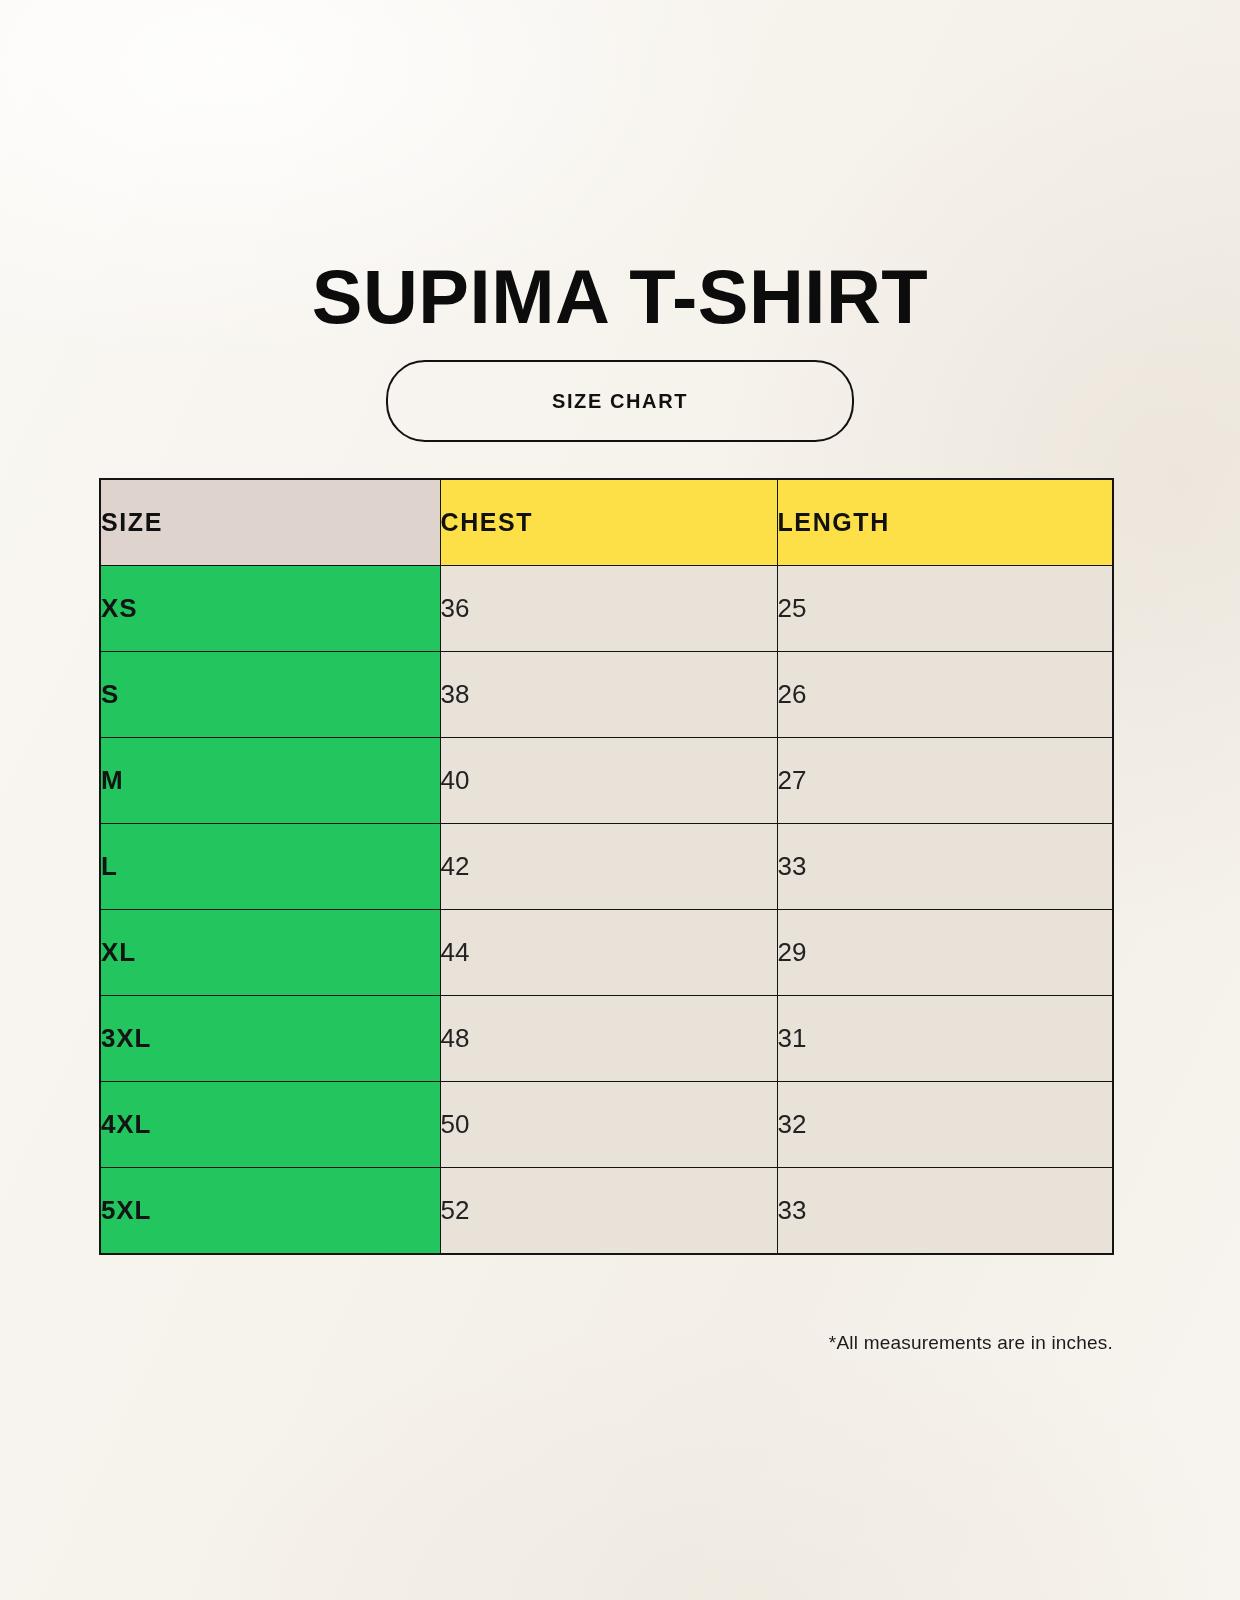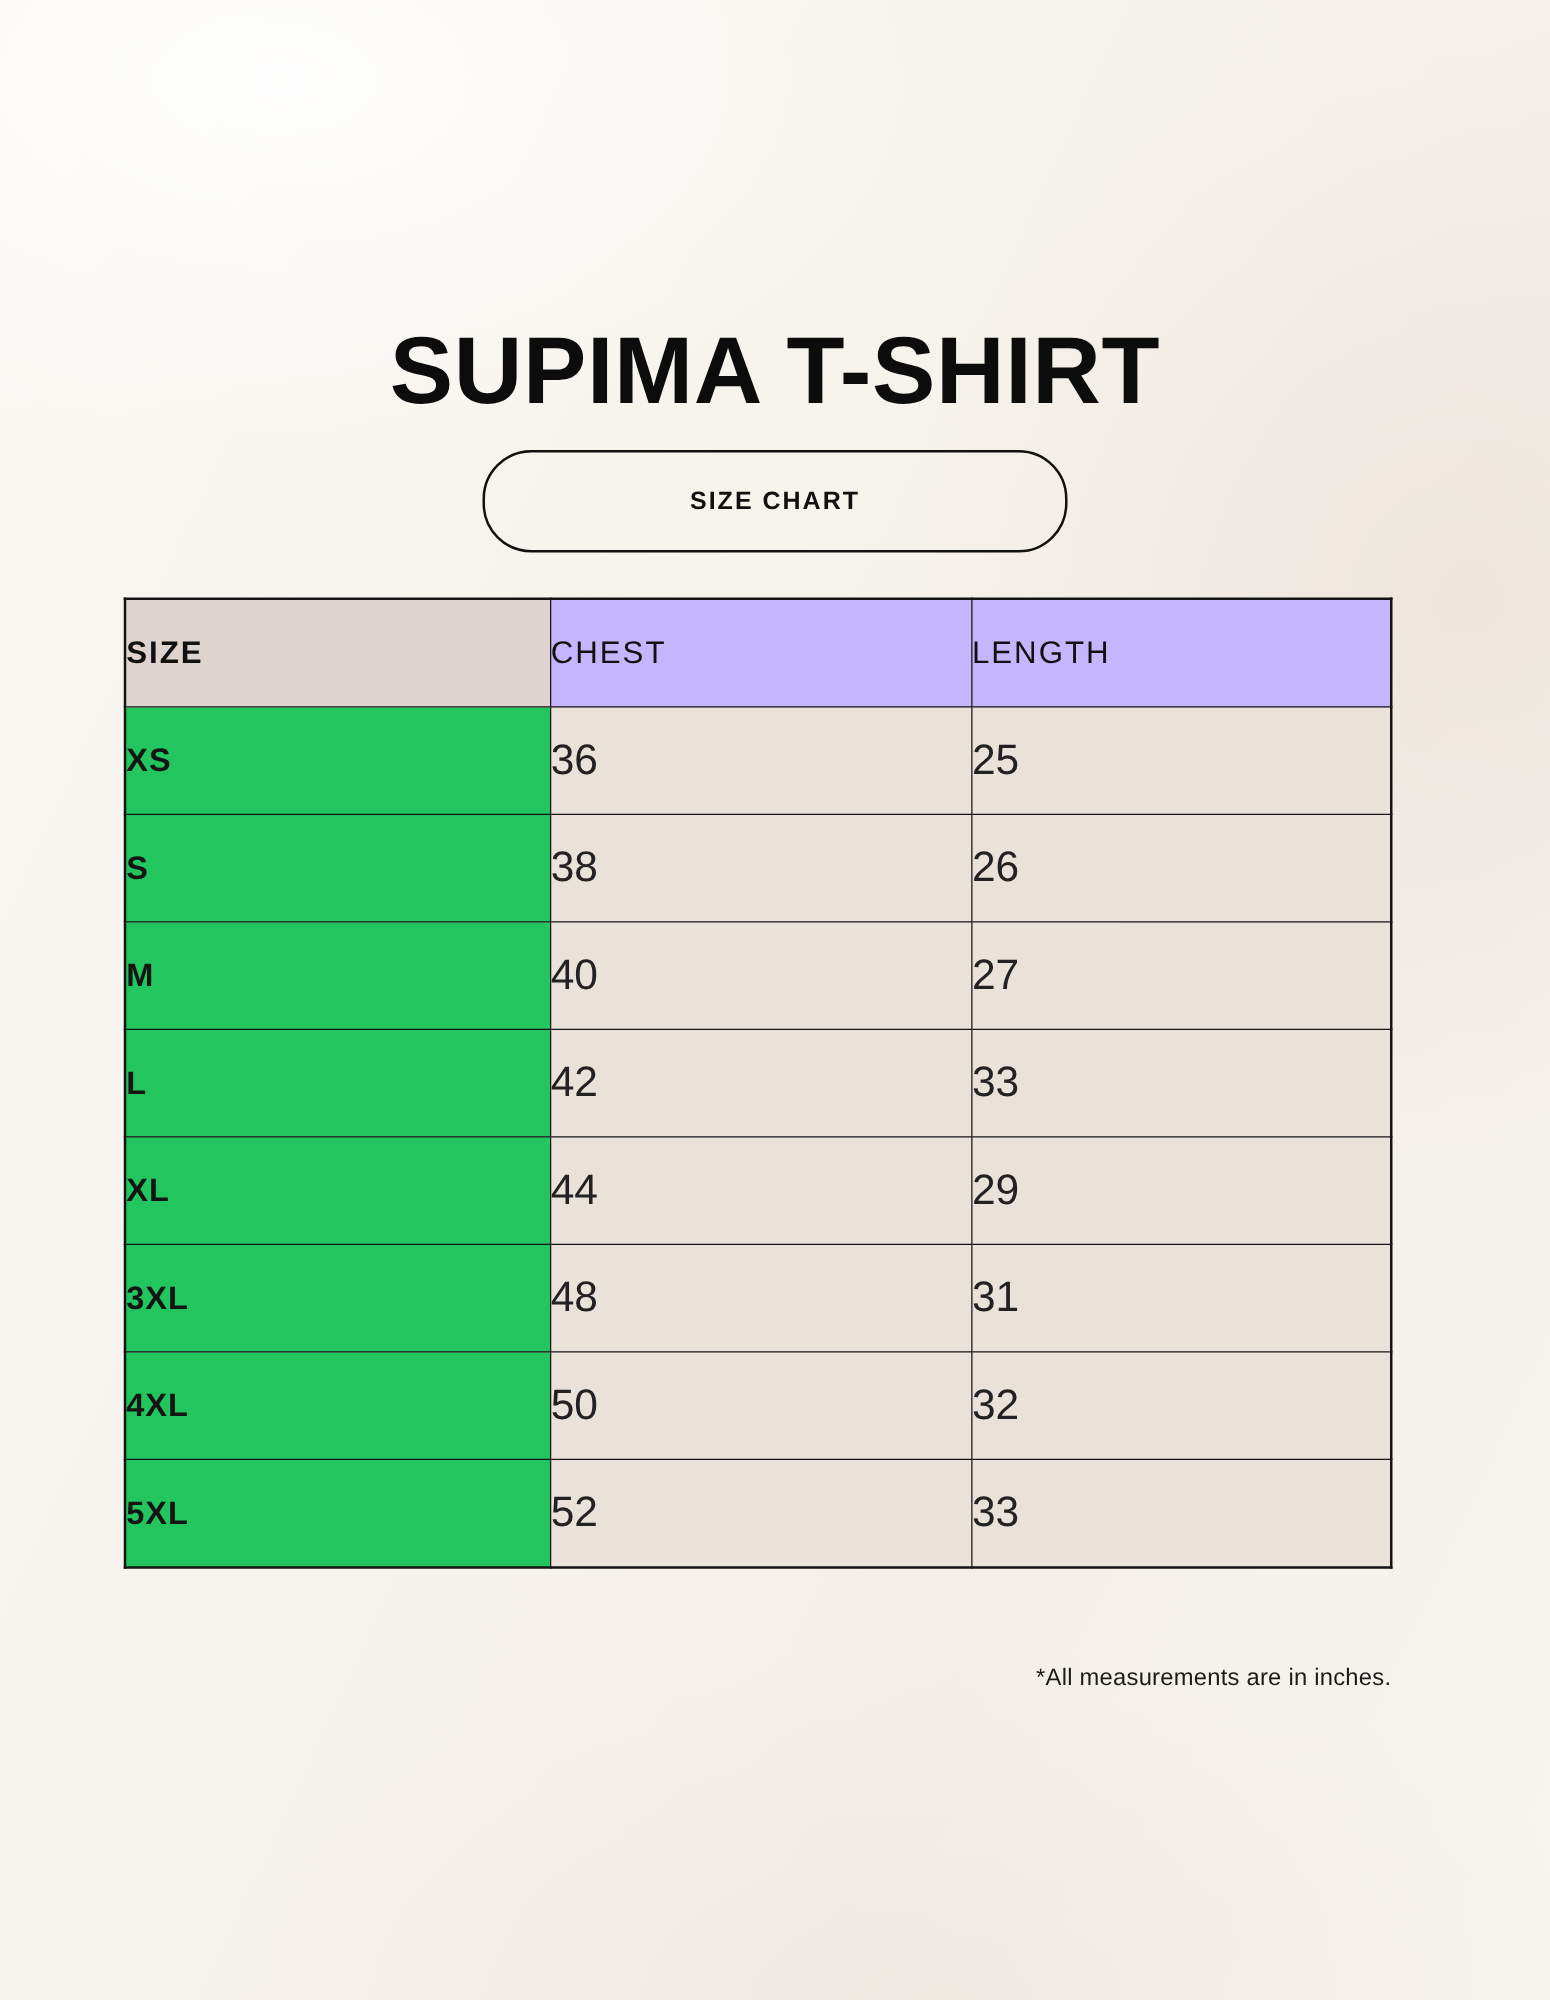--- a/index.html
+++ b/index.html
@@ -88,36 +88,36 @@
     padding: 0;
   }
   th.h-size {
     background: #ded4cd;
     font-size: 25px;
     font-weight: 700;
     letter-spacing: 1.6px;
     color: #111111;
   }
   th.h-measure {
-    background: #c4b5fd;
+    background: #fde047;
     font-size: 25px;
-    font-weight: 400;
+    font-weight: 700;
     letter-spacing: 1.6px;
     color: #111111;
   }
   td.cell-size {
     background: #22c55e;
     font-size: 26px;
     font-weight: 700;
     letter-spacing: 0.8px;
     color: #141414;
   }
   td.cell-value {
     background: #e9e2d9;
-    font-size: 34px;
+    font-size: 26px;
     font-weight: 400;
     color: #222222;
   }
   .footnote {
     position: absolute;
     top: 1332px;
     left: 0;
     width: 1113px;
     text-align: right;
     font-size: 19px;

